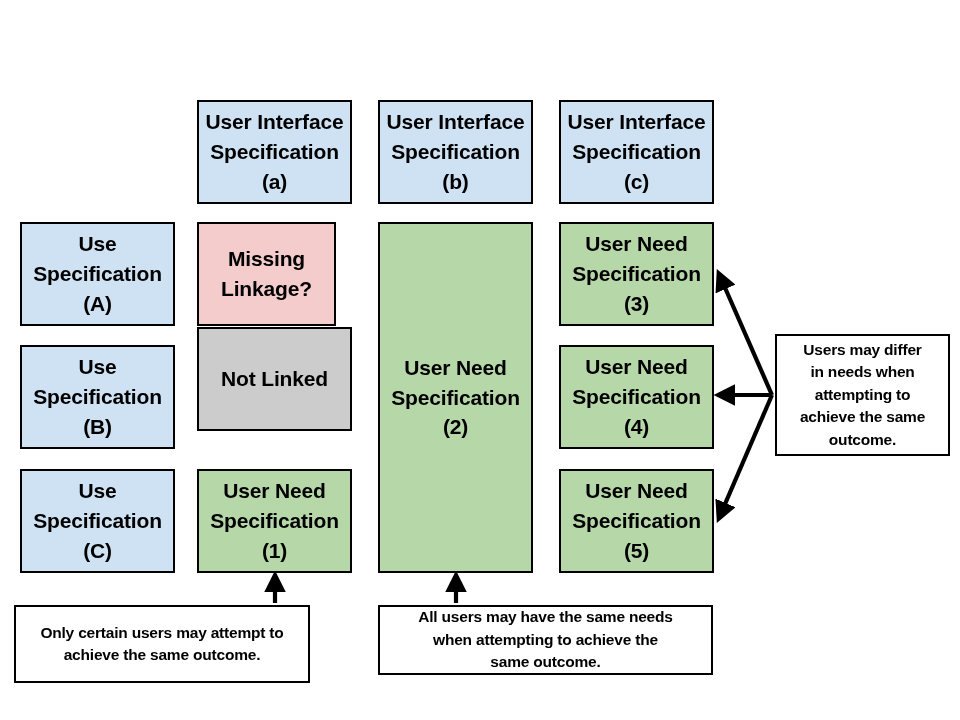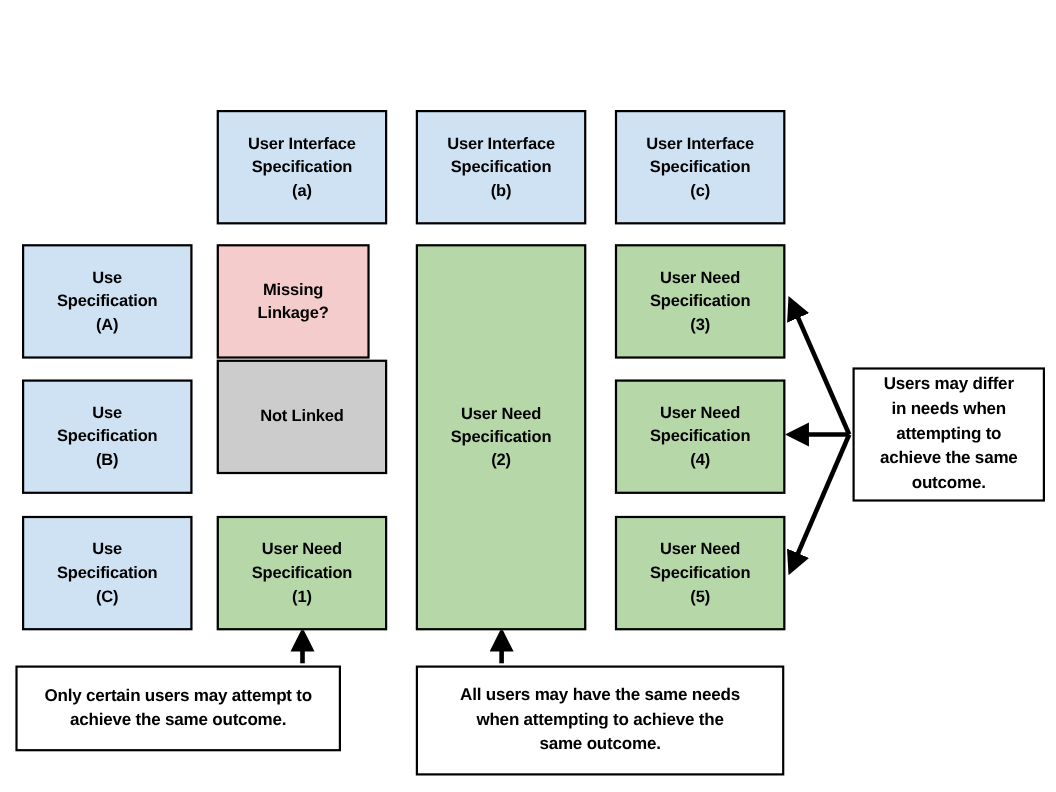--- a/index.html
+++ b/index.html
@@ -21,21 +21,21 @@
   }
   .node {
     position: absolute;
     box-sizing: border-box;
     border: 2px solid #000000;
     display: flex;
     align-items: center;
     justify-content: center;
     text-align: center;
     font-weight: bold;
-    font-size: 15px;
+    font-size: 21px;
     line-height: 1.42;
     color: #000000;
     letter-spacing: -0.15px;
     white-space: pre-line;
   }
   .note {
     position: absolute;
     box-sizing: border-box;
     border: 2px solid #000000;
     background: #ffffff;
@@ -119,18 +119,18 @@
 (5)</div>
     </div>
   <div id="note-layer">
       <div class="note" style="left: 775px; top: 334px; width: 175px; height: 122px;">Users may differ
 in needs when
 attempting to
 achieve the same
 outcome.</div>
       <div class="note" style="left: 14px; top: 605px; width: 296px; height: 78px;">Only certain users may attempt to
 achieve the same outcome.</div>
-      <div class="note" style="left: 378px; top: 605px; width: 335px; height: 100px;">All users may have the same needs
+      <div class="note" style="left: 378px; top: 605px; width: 335px; height: 70px;">All users may have the same needs
 when attempting to achieve the
 same outcome.</div>
     </div>
 
 </div>
 
 </body></html>

